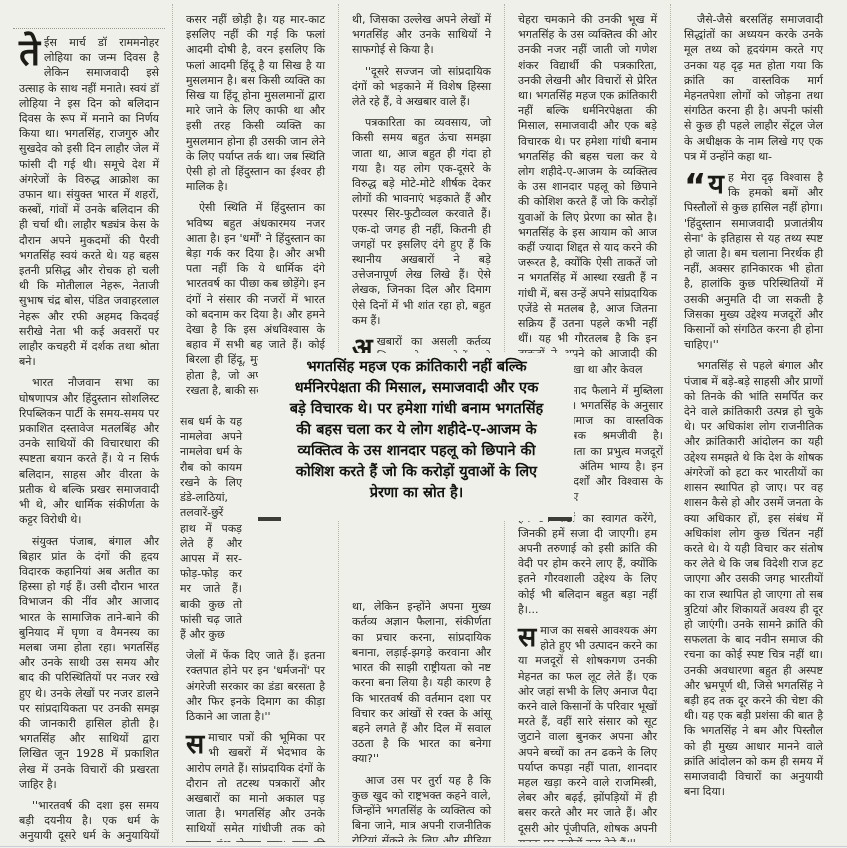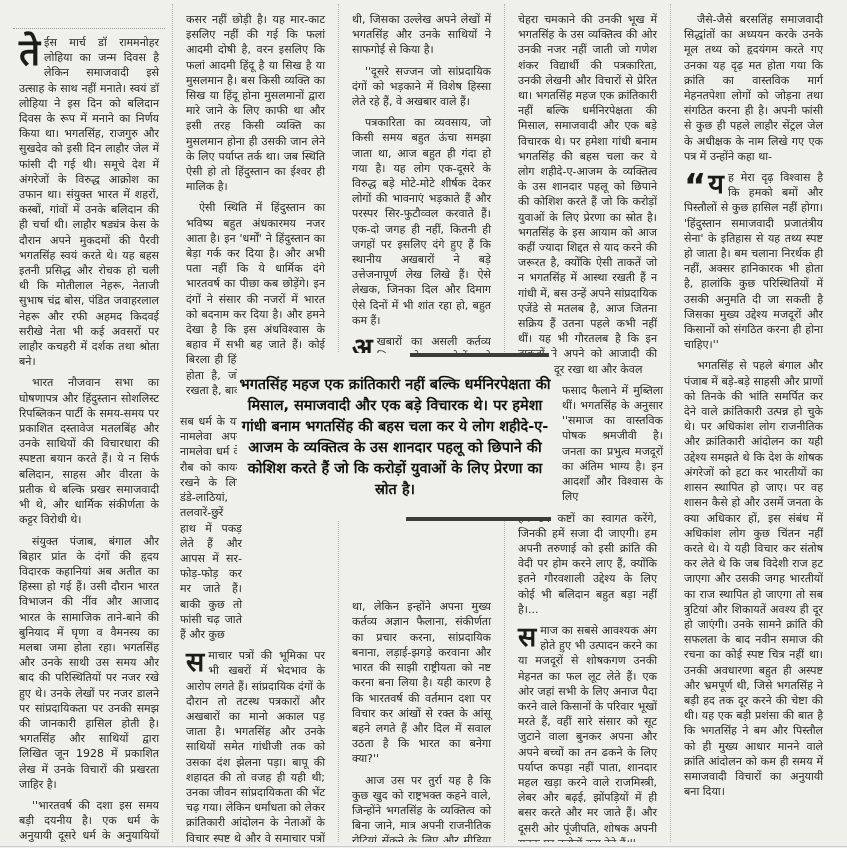--- a/index.html
+++ b/index.html
@@ -33,23 +33,23 @@
   }
   
   .narrow-left{width:62px;min-height:150px;margin-top:16px;}
   
   .quote-gap{height:162px;}
   
   .wrap-right{display:flex;}
   .wrap-right .spacer{flex:0 0 50px;}
   .wrap-right .txt{flex:1;min-height:108px;}
   .pullquote{
-    position:absolute;left:237px;top:353px;width:316px;height:168px;
+    position:absolute;left:258px;top:353px;width:316px;height:168px;
     background:#f0f0ea;z-index:5;
-    display:flex;flex-direction:column;justify-content:space-between;
+    display:flex;flex-direction:row;justify-content:space-between;
   }
   .pq-rule{height:4px;background:#3d3d38;}
   .pq-rule.top{width:44%;align-self:flex-end;margin-right:4px;}
   .pq-rule.bottom{width:46%;align-self:flex-end;margin-right:2px;}
   .pq-text{
     font-weight:bold;font-size:14.5px;line-height:21px;
     text-align:center;padding:3px 1px;color:#121210;
   }
   .bottom-rule{
     position:absolute;left:0;right:0;bottom:1px;
@@ -66,20 +66,21 @@
     <p class="para"><span class="dropcap xl">ते</span><span>ईस मार्च डॉ राममनोहर लोहिया का जन्म दिवस है लेकिन समाजवादी इसे उत्साह के साथ नहीं मनाते। स्वयं डॉ लोहिया ने इस दिन को बलिदान दिवस के रूप में मनाने का निर्णय किया था। भगतसिंह, राजगुरु और सुखदेव को इसी दिन लाहौर जेल में फांसी दी गई थी। समूचे देश में अंगरेजों के विरुद्ध आक्रोश का उफान था। संयुक्त भारत में शहरों, कस्बों, गांवों में उनके बलिदान की ही चर्चा थी। लाहौर षड्यंत्र केस के दौरान अपने मुकदमों की पैरवी भगतसिंह स्वयं करते थे। यह बहस इतनी प्रसिद्ध और रोचक हो चली थी कि मोतीलाल नेहरू, नेताजी सुभाष चंद्र बोस, पंडित जवाहरलाल नेहरू और रफी अहमद किदवई सरीखे नेता भी कई अवसरों पर लाहौर कचहरी में दर्शक तथा श्रोता बने।</span></p>
     <p class="para indent">भारत नौजवान सभा का घोषणापत्र और हिंदुस्तान सोशलिस्ट रिपब्लिकन पार्टी के समय-समय पर प्रकाशित दस्तावेज मतलबिंह और उनके साथियों की विचारधारा की स्पष्टता बयान करते हैं। ये न सिर्फ बलिदान, साहस और वीरता के प्रतीक थे बल्कि प्रखर समाजवादी भी थे, और धार्मिक संकीर्णता के कट्टर विरोधी थे।</p>
     <p class="para indent">संयुक्त पंजाब, बंगाल और बिहार प्रांत के दंगों की हृदय विदारक कहानियां अब अतीत का हिस्सा हो गई हैं। उसी दौरान भारत विभाजन की नींव और आजाद भारत के सामाजिक ताने-बाने की बुनियाद में घृणा व वैमनस्य का मलबा जमा होता रहा। भगतसिंह और उनके साथी उस समय और बाद की परिस्थितियों पर नजर रखे हुए थे। उनके लेखों पर नजर डालने पर सांप्रदायिकता पर उनकी समझ की जानकारी हासिल होती है। भगतसिंह और साथियों द्वारा लिखित जून 1928 में प्रकाशित लेख में उनके विचारों की प्रखरता जाहिर है।</p>
     <p class="para indent">''भारतवर्ष की दशा इस समय बड़ी दयनीय है। एक धर्म के अनुयायी दूसरे धर्म के अनुयायियों के जानी दुश्मन हैं। अब तो एक धर्म का होना ही दूसरे धर्म का कट्टर शत्रु होना है। यदि इस बात का अभी यकीन न हो तो लाहौर के ताजा दंगे ही देख लें। किस प्रकार मुसलमानों ने निर्दोष सिखों, हिंदुओं को मारा है और किस प्रकार सिखों ने भी वश चलते कोई</p>
   </div>
 
   <div class="col">
     <p class="para">कसर नहीं छोड़ी है। यह मार-काट इसलिए नहीं की गई कि फलां आदमी दोषी है, वरन इसलिए कि फलां आदमी हिंदू है या सिख है या मुसलमान है। बस किसी व्यक्ति का सिख या हिंदू होना मुसलमानों द्वारा मारे जाने के लिए काफी था और इसी तरह किसी व्यक्ति का मुसलमान होना ही उसकी जान लेने के लिए पर्याप्त तर्क था। जब स्थिति ऐसी हो तो हिंदुस्तान का ईश्वर ही मालिक है।</p>
     <p class="para indent">ऐसी स्थिति में हिंदुस्तान का भविष्य बहुत अंधकारमय नजर आता है। इन 'धर्मों' ने हिंदुस्तान का बेड़ा गर्क कर दिया है। और अभी पता नहीं कि ये धार्मिक दंगे भारतवर्ष का पीछा कब छोड़ेंगे। इन दंगों ने संसार की नजरों में भारत को बदनाम कर दिया है। और हमने देखा है कि इस अंधविश्वास के बहाव में सभी बह जाते हैं। कोई बिरला ही हिंदू, मुसलमान या सिख होता है, जो अपना दिमाग ठंडा रखता है, बाकी सब के</p>
     <div class="narrow-left">सब धर्म के यह नामलेवा अपने नामलेवा धर्म के रौब को कायम रखने के लिए डंडे-लाठियां, तलवारें-छुरें हाथ में पकड़ लेते हैं और आपस में सर-फोड़-फोड़ कर मर जाते हैं। बाकी कुछ तो फांसी चढ़ जाते हैं और कुछ</div>
+    <p class="para">जेलों में फेंक दिए जाते हैं। इतना रक्तपात होने पर इन 'धर्मजनों' पर अंगरेजी सरकार का डंडा बरसता है और फिर इनके दिमाग का कीड़ा ठिकाने आ जाता है।''</p>
     <p class="para"><span class="dropcap">स</span><span>माचार पत्रों की भूमिका पर भी खबरों में भेदभाव के आरोप लगते हैं। सांप्रदायिक दंगों के दौरान तो तटस्थ पत्रकारों और अखबारों का मानो अकाल पड़ जाता है। भगतसिंह और उनके साथियों समेत गांधीजी तक को उसका दंश झेलना पड़ा। बापू की शहादत की तो वजह ही यही थी; उनका जीवन सांप्रदायिकता की भेंट चढ़ गया। लेकिन धर्मांधता को लेकर क्रांतिकारी आंदोलन के नेताओं के विचार स्पष्ट थे और वे समाचार पत्रों पर भी तंज कसने से परहेज नहीं करते थे। हालांकि उस समय पाबंदी और काले कानूनों के कारण ज्यादा पत्रों का प्रकाशन नहीं होता था, लेकिन धार्मिक घृणा उस समय भी पत्रकारिता का अंग</span></p>
   </div>
 
   <div class="col">
     <p class="para">थी, जिसका उल्लेख अपने लेखों में भगतसिंह और उनके साथियों ने साफगोई से किया है।</p>
     <p class="para indent">''दूसरे सज्जन जो सांप्रदायिक दंगों को भड़काने में विशेष हिस्सा लेते रहे हैं, वे अखबार वाले हैं।</p>
     <p class="para indent">पत्रकारिता का व्यवसाय, जो किसी समय बहुत ऊंचा समझा जाता था, आज बहुत ही गंदा हो गया है। यह लोग एक-दूसरे के विरुद्ध बड़े मोटे-मोटे शीर्षक देकर लोगों की भावनाएं भड़काते हैं और परस्पर सिर-फुटौव्वल करवाते हैं। एक-दो जगह ही नहीं, कितनी ही जगहों पर इसलिए दंगे हुए हैं कि स्थानीय अखबारों ने बड़े उत्तेजनापूर्ण लेख लिखे हैं। ऐसे लेखक, जिनका दिल और दिमाग ऐसे दिनों में भी शांत रहा हो, बहुत कम हैं।</p>
     <p class="para"><span class="dropcap">अ</span><span>खबारों का असली कर्तव्य शिक्षा देना, लोगों से संकीर्णता निकालना, सांप्रदायिक भावनाएं हटाना, परस्पर मेल-मिलाप बढ़ाना और भारत की साझी राष्ट्रीयता बनाना</span></p>
     <div class="quote-gap"></div>
     <p class="para">था, लेकिन इन्होंने अपना मुख्य कर्तव्य अज्ञान फैलाना, संकीर्णता का प्रचार करना, सांप्रदायिक बनाना, लड़ाई-झगड़े करवाना और भारत की साझी राष्ट्रीयता को नष्ट करना बना लिया है। यही कारण है कि भारतवर्ष की वर्तमान दशा पर विचार कर आंखों से रक्त के आंसू बहने लगते हैं और दिल में सवाल उठता है कि भारत का बनेगा क्या?''</p>

